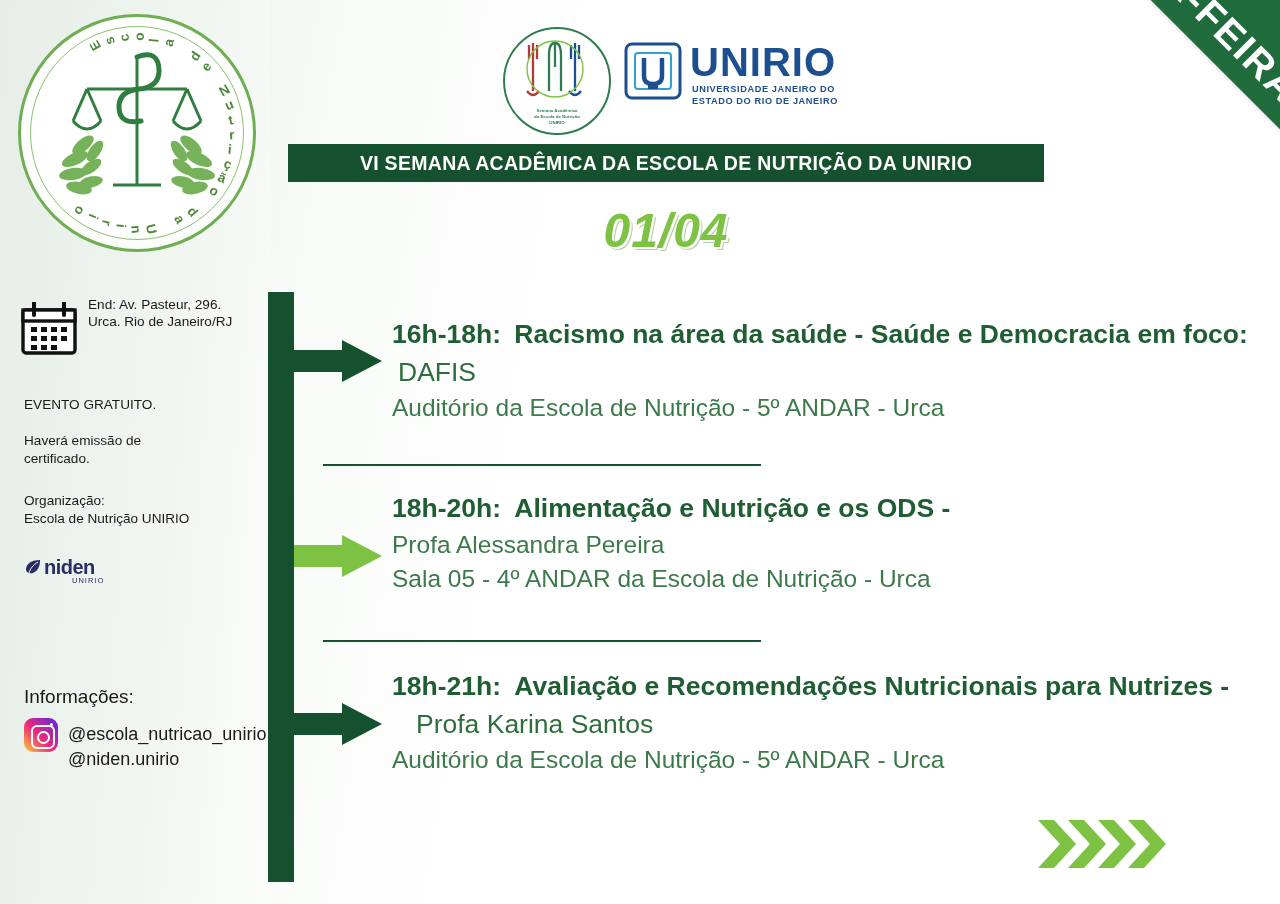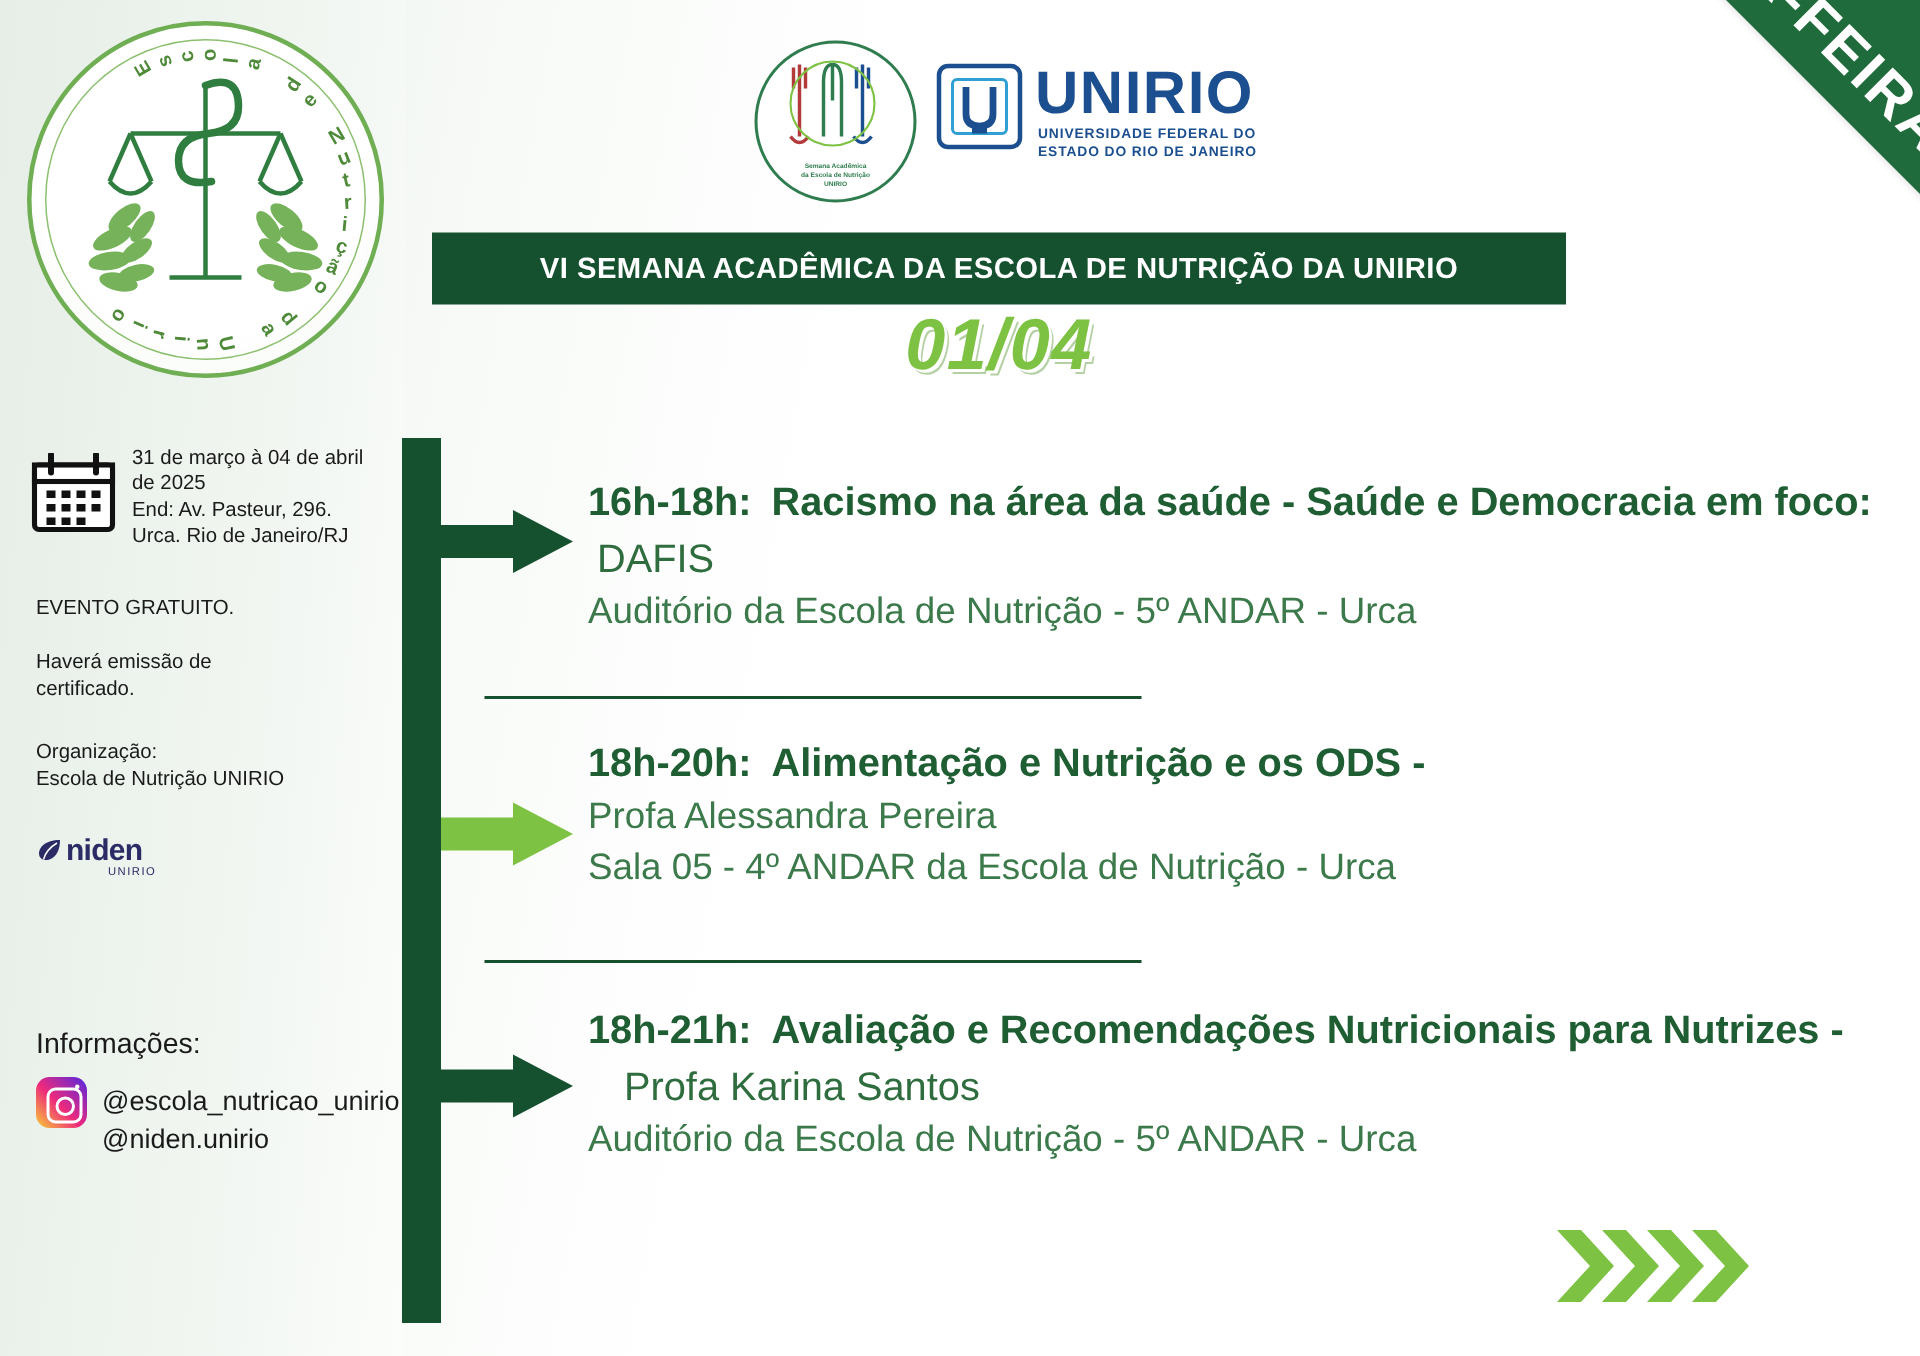--- a/index.html
+++ b/index.html
@@ -72,21 +72,21 @@
     position:absolute;left:68px;top:2px;font-size:40px;font-weight:bold;color:#1c4f8f;letter-spacing:1px;
   }
   .logo-unirio .sub1,.logo-unirio .sub2{
     position:absolute;left:70px;font-size:9.2px;font-weight:bold;color:#1c4f8f;letter-spacing:.6px;
   }
   .logo-unirio .sub1{top:46px;}
   .logo-unirio .sub2{top:58px;}
 
   
   .title-bar{
-    position:absolute;left:288px;top:155px;width:756px;height:48px;
+    position:absolute;left:288px;top:144px;width:756px;height:38px;
     background:#15502f;display:flex;align-items:center;justify-content:center;
   }
   .title-bar .t{
     color:#fff;font-weight:bold;font-size:19.5px;letter-spacing:.3px;text-align:center;
   }
   .date-big{
     position:absolute;left:288px;top:203px;width:756px;text-align:center;
     font-size:48px;font-weight:bold;font-style:italic;color:#7dc242;
     text-shadow:2px 2px 0 #ffffff, 3px 3px 0 rgba(120,170,90,.55);
     letter-spacing:1px;
@@ -274,21 +274,21 @@
   </div>
 
   <div class="logo-unirio">
     <svg class="mark" viewBox="0 0 62 62">
       <rect x="4" y="4" width="54" height="54" rx="6" fill="none" stroke="#1c4f8f" stroke-width="3"></rect>
       <rect x="13" y="13" width="36" height="36" rx="3" fill="none" stroke="#2f9fd4" stroke-width="2"></rect>
       <path d="M22 18 L22 36 q0 8 9 8 q9 0 9 -8 L40 18" fill="none" stroke="#1c4f8f" stroke-width="4.5"></path>
       <rect x="26" y="44" width="10" height="5" fill="#1c4f8f"></rect>
     </svg>
     <div class="word">UNIRIO</div>
-    <div class="sub1">UNIVERSIDADE FEDERAL DO</div>
+    <div class="sub1">UNIVERSIDADE JANEIRO DO</div>
     <div class="sub2">ESTADO DO RIO DE JANEIRO</div>
   </div>
 
   <div class="title-bar">
     <span class="t">VI SEMANA ACADÊMICA DA ESCOLA DE NUTRIÇÃO DA UNIRIO</span>
   </div>
   <div class="date-big">01/04</div>
 
   <svg class="cal-icon" viewBox="0 0 58 54">
     <rect x="3" y="8" width="52" height="43" rx="3" fill="#ffffff" stroke="#111111" stroke-width="3.4"></rect>
@@ -304,21 +304,20 @@
         <rect x="21" y="34" width="6" height="5"></rect>
       <rect x="31" y="34" width="6" height="5"></rect>
         <rect x="41" y="34" width="6" height="5"></rect>
       <rect x="11" y="43" width="6" height="5"></rect>
         <rect x="21" y="43" width="6" height="5"></rect>
       <rect x="31" y="43" width="6" height="5"></rect>
     </g>
   </svg>
 
   <div class="info-date">
-    <div>31 de março à 04 de abril de 2025</div>
     <div>End: Av. Pasteur, 296.</div>
     <div>Urca. Rio de Janeiro/RJ</div>
   </div>
 
   <div class="info-block" id="info-free">EVENTO GRATUITO.</div>
   <div class="info-block" id="info-cert">Haverá emissão de certificado.</div>
   <div class="info-block" id="info-org" style="white-space:pre-line">Organização:
 Escola de Nutrição UNIRIO</div>
 
   <div class="niden">

